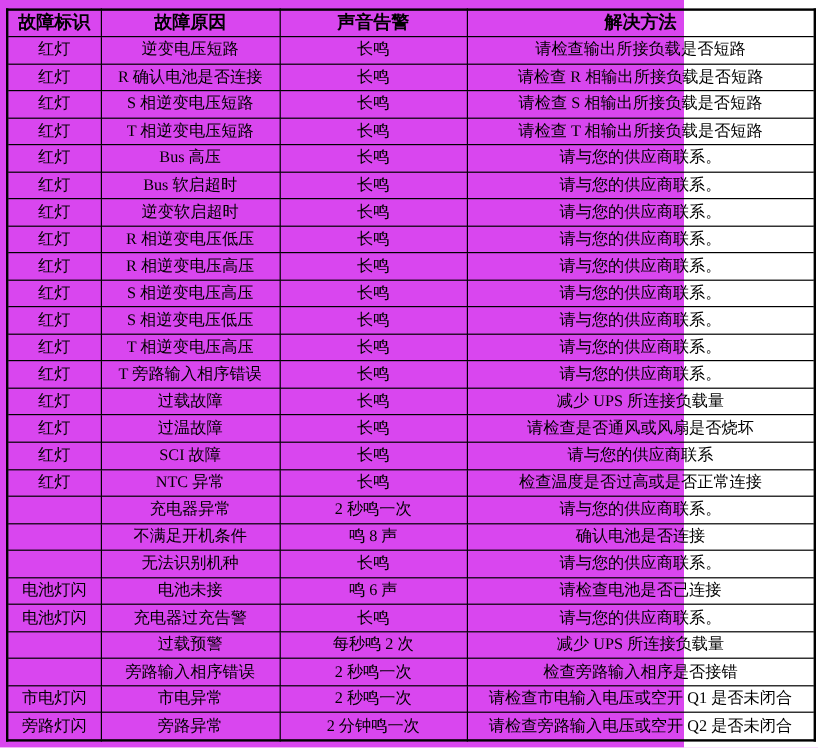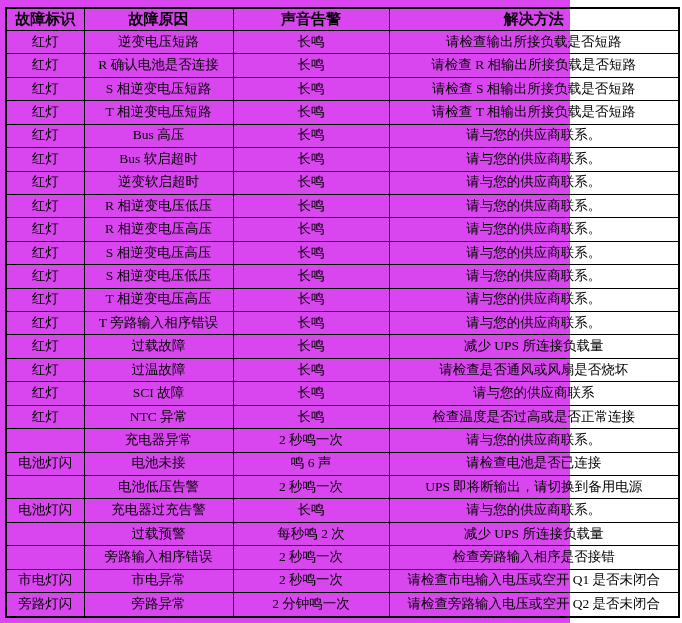--- a/index.html
+++ b/index.html
@@ -173,30 +173,36 @@
           <td>长鸣</td>
           <td>检查温度是否过高或是否正常连接</td>
         </tr>
         <tr>
           <td></td>
           <td>充电器异常</td>
           <td>2 秒鸣一次</td>
           <td>请与您的供应商联系。</td>
         </tr>
         <tr>
+          <td></td>
+          <td>不满足开机条件</td>
+          <td>鸣 8 声</td>
+          <td>确认电池是否连接</td>
+        </tr>
+        <tr>
+          <td></td>
+          <td>无法识别机种</td>
+          <td>长鸣</td>
+          <td>请与您的供应商联系。</td>
+        </tr>
+        <tr>
           <td>电池灯闪</td>
           <td>电池未接</td>
           <td>鸣 6 声</td>
           <td>请检查电池是否已连接</td>
-        </tr>
-        <tr>
-          <td></td>
-          <td>电池低压告警</td>
-          <td>2 秒鸣一次</td>
-          <td>UPS 即将断输出，请切换到备用电源</td>
         </tr>
         <tr>
           <td>电池灯闪</td>
           <td>充电器过充告警</td>
           <td>长鸣</td>
           <td>请与您的供应商联系。</td>
         </tr>
         <tr>
           <td></td>
           <td>过载预警</td>

